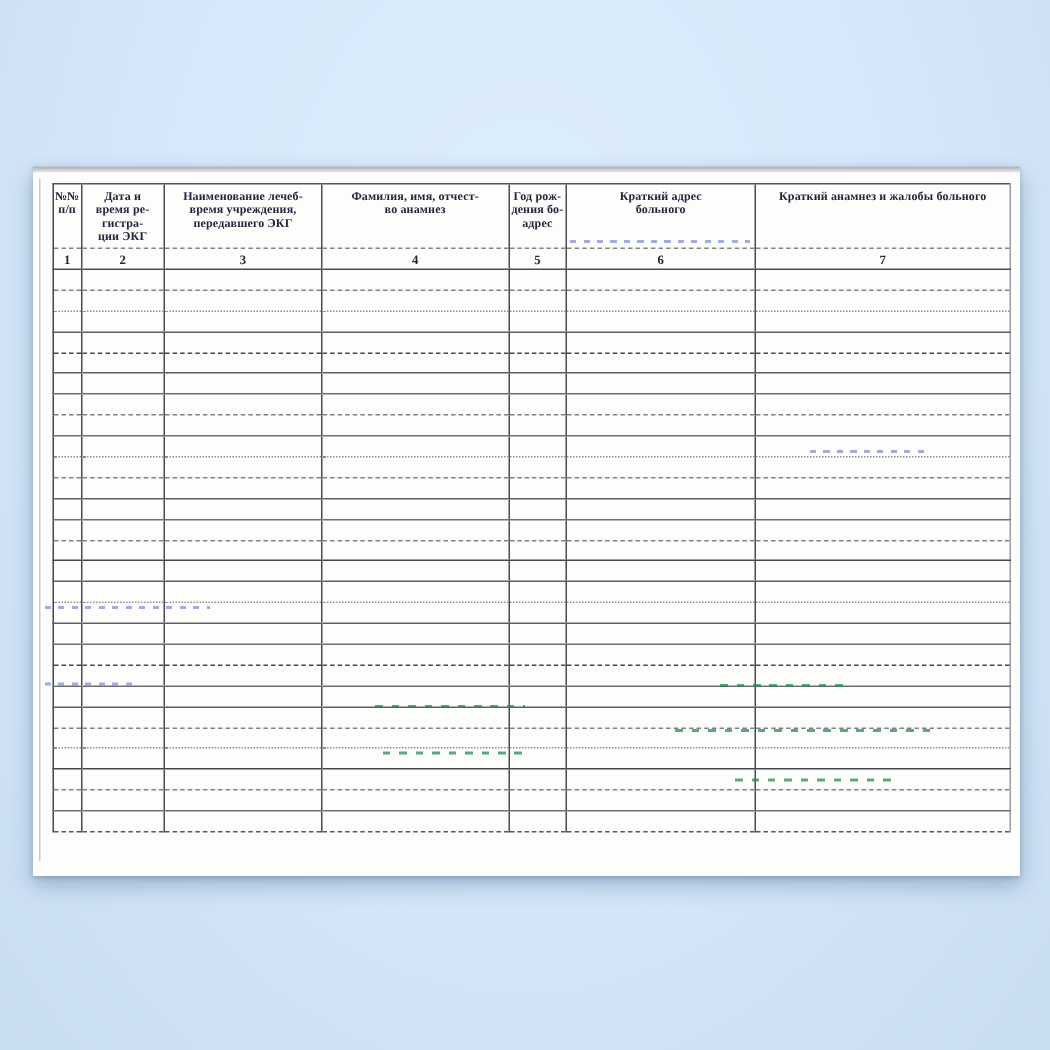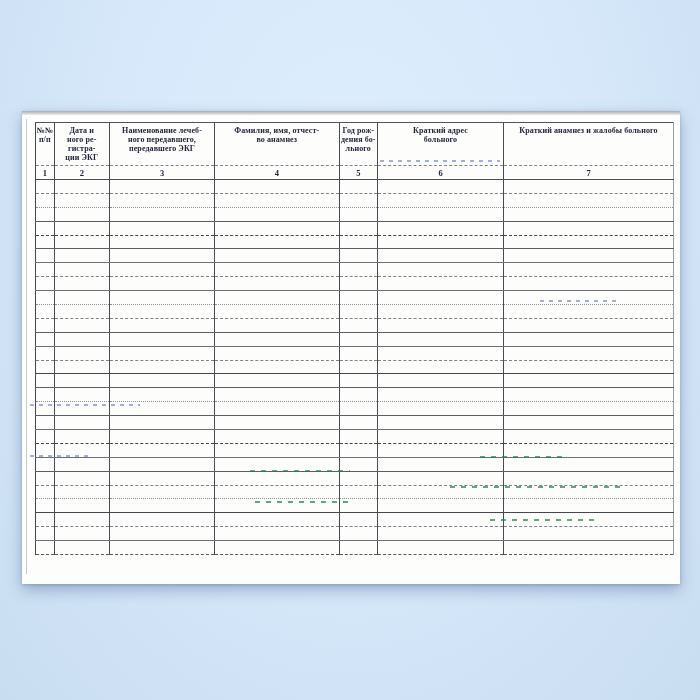--- a/index.html
+++ b/index.html
@@ -67,31 +67,31 @@
       <col style="width:124.5px">
         <col style="width:38.5px">
         <col style="width:126px">
       <col style="width:170px">
     </colgroup>
     <tbody>
       <tr class="header">
         <th>№№
 п/п</th>
         <th>Дата и
-ного ре-
+время ре-
 гистра-
 ции ЭКГ</th>
         <th>Наименование лечеб-
-ного передавшего,
+время учреждения,
 передавшего ЭКГ</th>
         <th>Фамилия, имя, отчест-
 во анамнез</th>
         <th>Год рож-
 дения бо-
-льного</th>
+адрес</th>
         <th>Краткий адрес
 больного</th>
         <th>Краткий анамнез и жалобы больного</th>
       </tr>
       <tr class="nums">
         <td>1</td>
         <td>2</td>
         <td>3</td>
         <td>4</td>
         <td>5</td>

